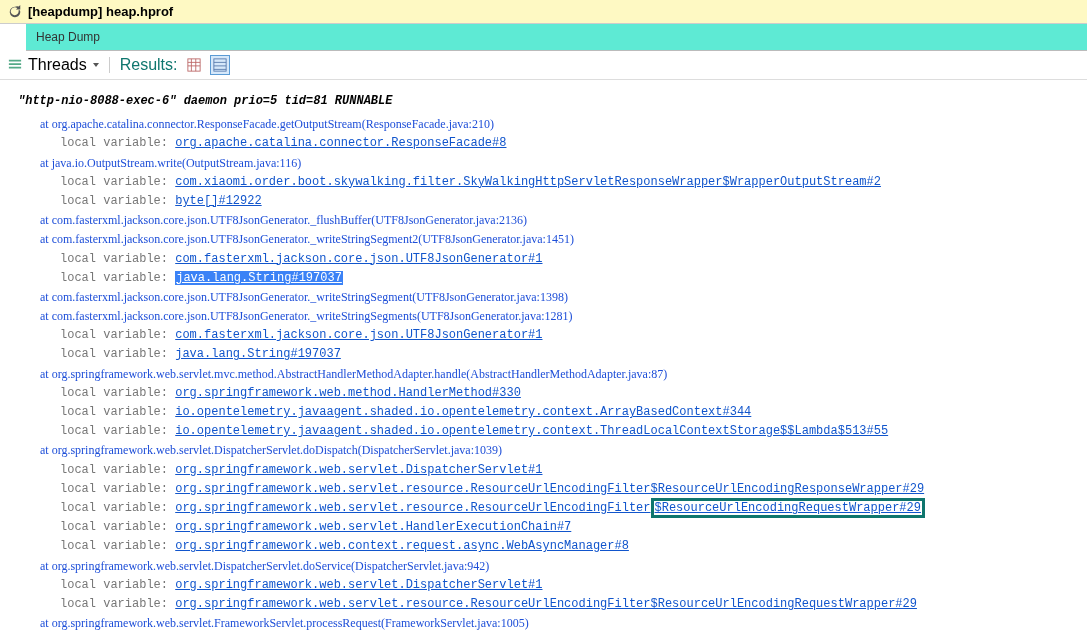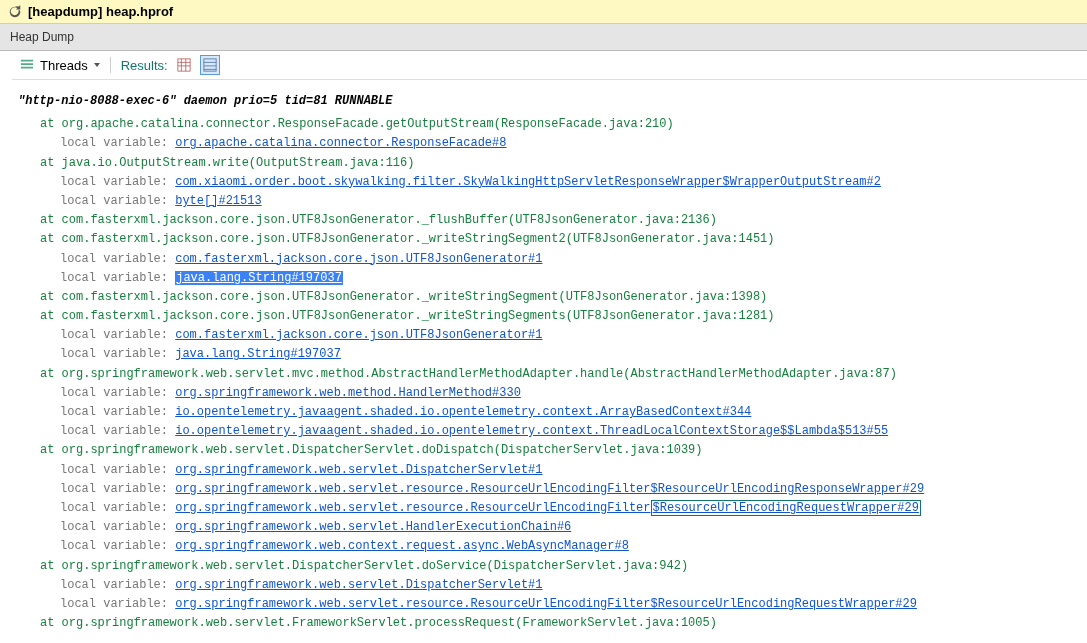--- a/index.html
+++ b/index.html
@@ -24,32 +24,32 @@
     }
     .titlebar-icon {
       width: 14px;
       height: 14px;
       margin-right: 6px;
       display: inline-block;
     }
     .tab-bar {
       padding: 6px 10px;
       border-bottom: 1px solid #bbb;
-      background: #e5e5e5;
+      background: #5eead4;
       font-size: 12px;
       color: #333;
+      margin-left: 26px;
     }
     .toolbar {
       display: flex;
       align-items: center;
       padding: 4px 8px;
       border-bottom: 1px solid #ddd;
       gap: 6px;
-      font-size: 13px;
-      margin-left: 12px;
+      font-size: 16px;
     }
     .toolbar-icon {
       width: 14px;
       height: 14px;
     }
     .toolbar-sep {
       width: 1px;
       height: 16px;
       background: #ccc;
       margin: 0 4px;
@@ -81,38 +81,39 @@
       overflow-x: auto;
     }
     .thread-header {
       font-style: italic;
       font-weight: bold;
       margin-bottom: 4px;
       font-family: "SimSun", "Courier New", monospace;
     }
     .stack-line {
       padding-left: 22px;
-      color: #15803d;
+      color: #1d4ed8;
+      font-family: Liberation Serif, serif;
     }
     .local-line {
       padding-left: 42px;
       color: #777;
     }
     .link {
       color: #1155cc;
       text-decoration: underline;
       cursor: pointer;
     }
     .hl {
       background: #3b82f6;
       color: #fff;
       padding: 0 1px;
     }
     .box-red {
-      border: 1px solid #0f766e;
+      border: 3px solid #0f766e;
       padding: 0 1px;
     }
     .caret-down {
       width: 0;
       height: 0;
       border-left: 3px solid transparent;
       border-right: 3px solid transparent;
       border-top: 4px solid #555;
       display:inline-block;
       margin-left:2px;
@@ -168,37 +169,37 @@
   </span>
 </div>
 
 <div class="content">
   <div class="thread-header">"http-nio-8088-exec-6" daemon prio=5 tid=81 RUNNABLE</div>
   <div id="frames-container">
       <div class="stack-line">at org.apache.catalina.connector.ResponseFacade.getOutputStream(ResponseFacade.java:210)</div>
       <div class="local-line"><span>local variable: </span><span class="link">org.apache.catalina.connector.ResponseFacade#8</span></div>
       <div class="stack-line">at java.io.OutputStream.write(OutputStream.java:116)</div>
       <div class="local-line"><span>local variable: </span><span class="link">com.xiaomi.order.boot.skywalking.filter.SkyWalkingHttpServletResponseWrapper$WrapperOutputStream#2</span></div>
-      <div class="local-line"><span>local variable: </span><span class="link">byte[]#21513</span></div>
+      <div class="local-line"><span>local variable: </span><span class="link">byte[]#12922</span></div>
       <div class="stack-line">at com.fasterxml.jackson.core.json.UTF8JsonGenerator._flushBuffer(UTF8JsonGenerator.java:2136)</div>
       <div class="stack-line">at com.fasterxml.jackson.core.json.UTF8JsonGenerator._writeStringSegment2(UTF8JsonGenerator.java:1451)</div>
       <div class="local-line"><span>local variable: </span><span class="link">com.fasterxml.jackson.core.json.UTF8JsonGenerator#1</span></div>
       <div class="local-line"><span>local variable: </span><span class="link hl">java.lang.String#197037</span></div>
       <div class="stack-line">at com.fasterxml.jackson.core.json.UTF8JsonGenerator._writeStringSegment(UTF8JsonGenerator.java:1398)</div>
       <div class="stack-line">at com.fasterxml.jackson.core.json.UTF8JsonGenerator._writeStringSegments(UTF8JsonGenerator.java:1281)</div>
       <div class="local-line"><span>local variable: </span><span class="link">com.fasterxml.jackson.core.json.UTF8JsonGenerator#1</span></div>
       <div class="local-line"><span>local variable: </span><span class="link">java.lang.String#197037</span></div>
       <div class="stack-line">at org.springframework.web.servlet.mvc.method.AbstractHandlerMethodAdapter.handle(AbstractHandlerMethodAdapter.java:87)</div>
       <div class="local-line"><span>local variable: </span><span class="link">org.springframework.web.method.HandlerMethod#330</span></div>
       <div class="local-line"><span>local variable: </span><span class="link">io.opentelemetry.javaagent.shaded.io.opentelemetry.context.ArrayBasedContext#344</span></div>
       <div class="local-line"><span>local variable: </span><span class="link">io.opentelemetry.javaagent.shaded.io.opentelemetry.context.ThreadLocalContextStorage$$Lambda$513#55</span></div>
       <div class="stack-line">at org.springframework.web.servlet.DispatcherServlet.doDispatch(DispatcherServlet.java:1039)</div>
       <div class="local-line"><span>local variable: </span><span class="link">org.springframework.web.servlet.DispatcherServlet#1</span></div>
       <div class="local-line"><span>local variable: </span><span class="link">org.springframework.web.servlet.resource.ResourceUrlEncodingFilter$ResourceUrlEncodingResponseWrapper#29</span></div>
       <div class="local-line"><span>local variable: </span><span class="link">org.springframework.web.servlet.resource.ResourceUrlEncodingFilter</span><span class="link box-red">$ResourceUrlEncodingRequestWrapper#29</span></div>
-      <div class="local-line"><span>local variable: </span><span class="link">org.springframework.web.servlet.HandlerExecutionChain#6</span></div>
+      <div class="local-line"><span>local variable: </span><span class="link">org.springframework.web.servlet.HandlerExecutionChain#7</span></div>
       <div class="local-line"><span>local variable: </span><span class="link">org.springframework.web.context.request.async.WebAsyncManager#8</span></div>
       <div class="stack-line">at org.springframework.web.servlet.DispatcherServlet.doService(DispatcherServlet.java:942)</div>
       <div class="local-line"><span>local variable: </span><span class="link">org.springframework.web.servlet.DispatcherServlet#1</span></div>
       <div class="local-line"><span>local variable: </span><span class="link">org.springframework.web.servlet.resource.ResourceUrlEncodingFilter$ResourceUrlEncodingRequestWrapper#29</span></div>
       <div class="stack-line">at org.springframework.web.servlet.FrameworkServlet.processRequest(FrameworkServlet.java:1005)</div>
     </div>
 </div>
 
 </body></html>

